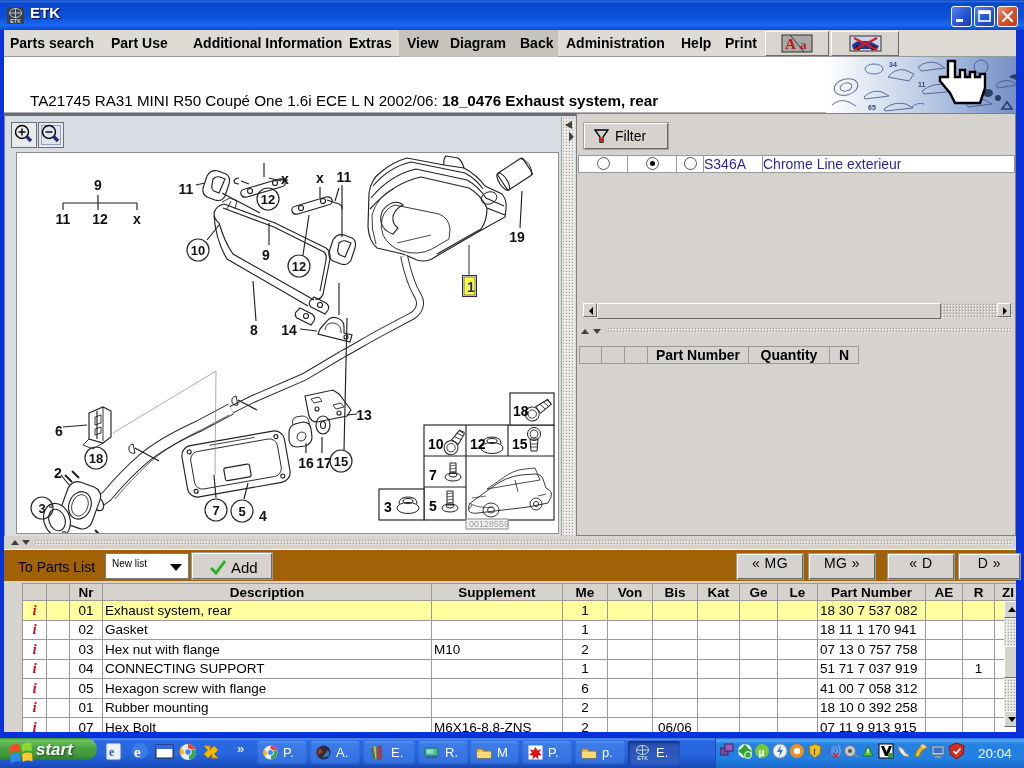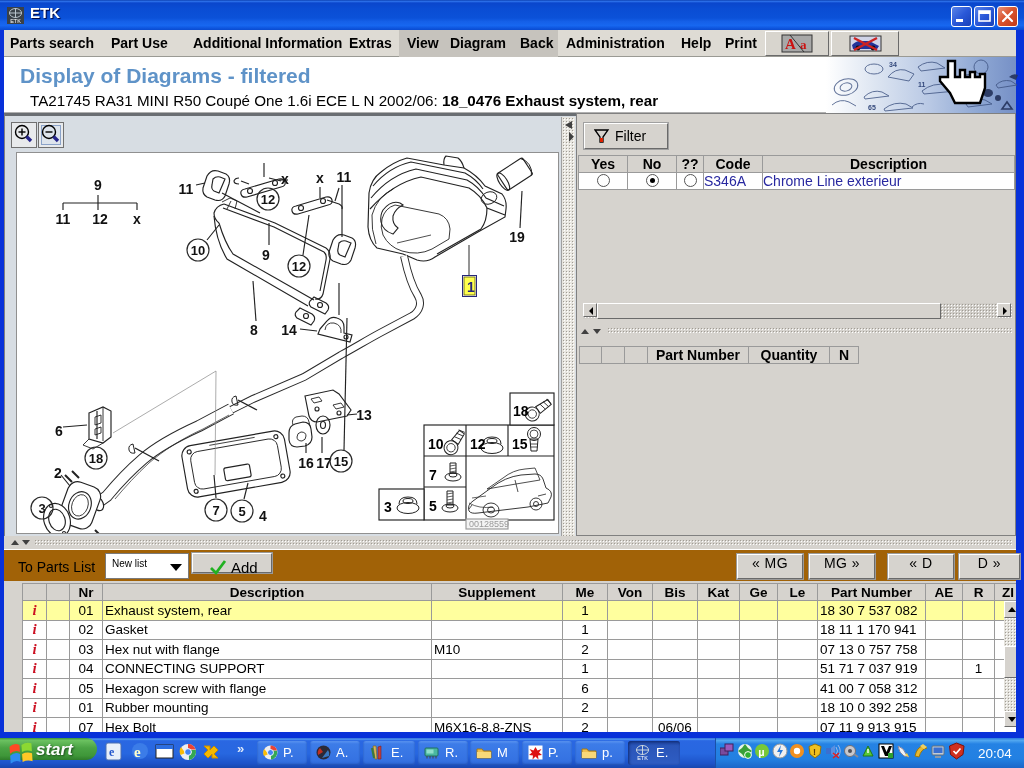--- a/index.html
+++ b/index.html
@@ -173,21 +173,20 @@
             <text x="118" y="26">34</text>
             <text x="42" y="53">65</text>
         <text x="92" y="30">11</text>
             <text x="148" y="44">12</text>
       </g>
 
       <g transform="translate(108,2)">
         <path d="M14 2 h7 v16 h5 v-7 h5 v7 h5 v-5 h5 v5 h5 v-3 h5 v14 l-5 15 h-25 l-5 -10 l-10 -12 v-4 h8 z" fill="#fff" stroke="#000" stroke-width="2.4"></path>
       </g>
     </svg></div>
-    <span id="header-title" class="abs">Display of Diagrams - filtered</span>
     <span id="header-sub" class="abs">TA21745 RA31 MINI R50 Coupé One 1.6i ECE L N 2002/06: <b>18_0476 Exhaust system, rear</b></span>
   </div>
 
   <div id="leftpanel" class="abs">
     <div class="abs zoombtn" style="left:6px;"><svg width="24" height="24">
       <circle cx="10" cy="9" r="6.5" fill="none" stroke="#000" stroke-width="1.4"></circle>
       <line x1="6.5" y1="9" x2="13.5" y2="9" stroke="#000" stroke-width="1.4"></line>
       <line x1="10" y1="5.5" x2="10" y2="12.5" stroke="#000" stroke-width="1.4"></line>
       <line x1="14.5" y1="13.5" x2="19" y2="18" stroke="#26268c" stroke-width="3.4"></line>
     </svg></div>
@@ -467,27 +466,20 @@
       </div>
     <table id="tbl1" class="abs">
       <colgroup>
           <col style="width:49px">
           <col style="width:49px">
           <col style="width:27px">
           <col style="width:59px">
           <col>
         </colgroup>
       <tbody>
-          <tr>
-            <th>Yes</th>
-            <th>No</th>
-            <th>??</th>
-            <th>Code</th>
-            <th>Description</th>
-          </tr>
       <tr>
             <td style="text-align:center"><span class="radio"></span></td>
             <td style="text-align:center"><span class="radio checked"></span></td>
             <td style="text-align:center"><span class="radio"></span></td>
             <td>S346A</td>
             <td>Chrome Line exterieur</td>
           </tr>
     </tbody>
       </table>
     <div id="hscroll1" class="abs dotted">
@@ -537,21 +529,21 @@
   </div>
 
   <div id="toolbar" class="abs">
     <span class="abs lbl" style="left:14px;">To Parts List</span>
     <div class="abs" style="left:101px; top:3px; width:84px; height:26px; background:#fff; border:1px solid #7a7a7a;">
       <span style="position:absolute;left:6px;top:4px;font-size:10px">New list</span>
       <svg width="13" height="9" style="position:absolute;right:5px;top:9px">
           <path d="M0 1 L12 1 L6 8 z" fill="#000"></path>
         </svg>
     </div>
-    <div class="abs xpbtn" style="left:188px; top:3px; width:80px; height:20px;">
+    <div class="abs xpbtn" style="left:188px; top:3px; width:80px; height:26px;">
       <svg width="18" height="16" style="position:absolute;left:16px;top:5px">
           <path d="M2 9 L7 14 L16 2" fill="none" stroke="#22b122" stroke-width="2.8"></path>
         </svg>
       <span style="position:absolute;left:38px;top:5px;font-size:15px">Add</span>
     </div>
     <div class="abs xpbtn btntxt" style="left:733px; top:4px; width:66px; height:25px;">« MG</div>
     <div class="abs xpbtn btntxt" style="left:805px; top:4px; width:66px; height:25px;">MG »</div>
     <div class="abs xpbtn btntxt" style="left:884px; top:4px; width:66px; height:25px;">« D</div>
     <div class="abs xpbtn btntxt" style="left:955px; top:4px; width:61px; height:25px;">D »</div>
   </div>

